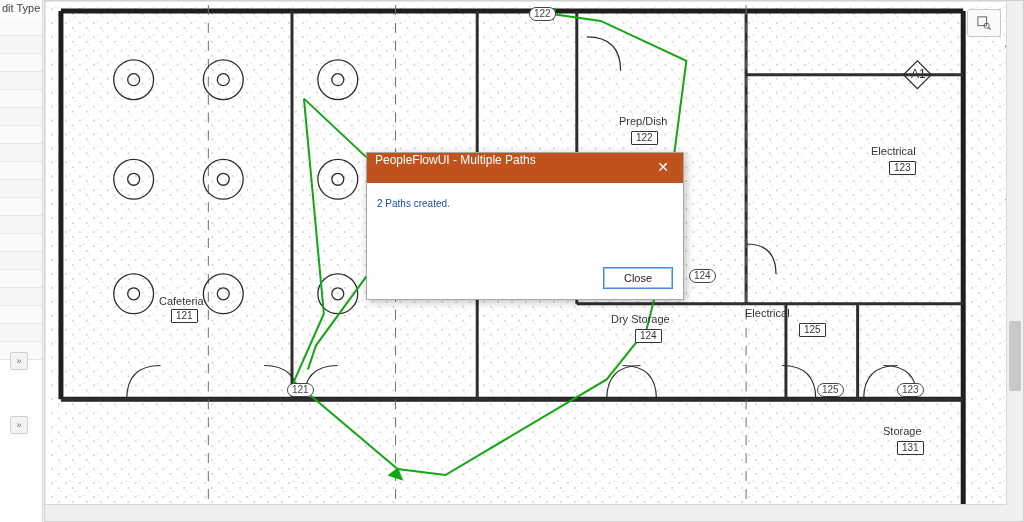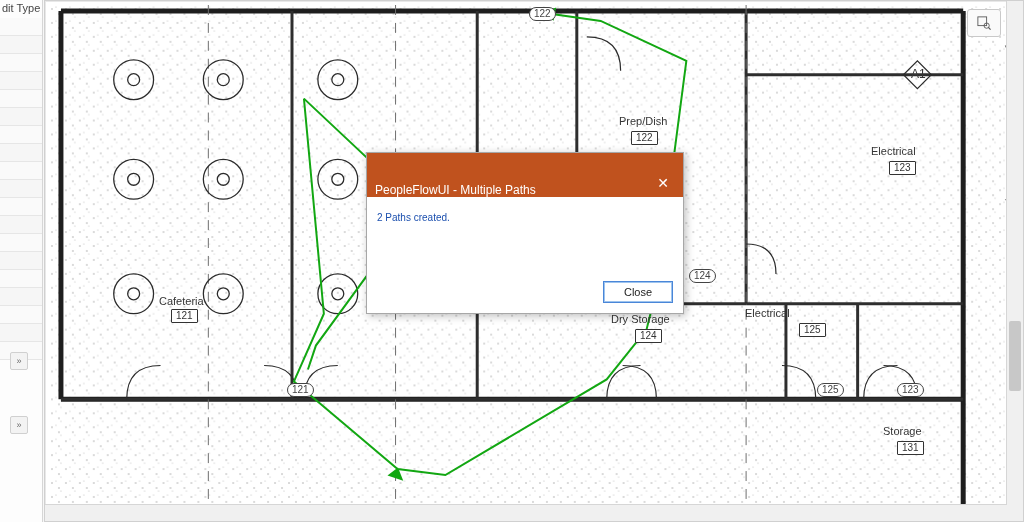--- a/index.html
+++ b/index.html
@@ -21,21 +21,21 @@
   .scrollbar-h{position:absolute;left:0;right:16px;bottom:0;height:16px;background:#f0f0f0;border-top:1px solid #d6d6d6;}
   .nav-widget{position:absolute;right:18px;top:4px;width:32px;height:26px;background:#fafafa;border:1px solid #c9c9c9;border-radius:3px;display:flex;align-items:center;justify-content:center;}
   .nav-widget svg{width:14px;height:14px;}
   .small-chevron{position:absolute;right:6px;width:12px;height:12px;display:flex;align-items:center;justify-content:center;color:#666;font-size:9px;}
   
   .room-label{position:absolute;font-size:11px;color:#353535;white-space:nowrap;pointer-events:none;}
   .room-tag{position:absolute;font-size:10px;color:#353535;border:1px solid #333;padding:0 4px;background:#fff;border-radius:1px;pointer-events:none;line-height:12px;}
   .col-line{position:absolute;font-size:10px;color:#444;border:1px solid #444;border-radius:8px;padding:0 4px;background:#fff;pointer-events:none;line-height:12px;}
   
   .dialog{position:absolute;left:366px;top:152px;width:316px;background:#fff;border:1px solid #a7a7a7;box-shadow:2px 2px 8px rgba(0,0,0,.25);}
-  .dlg-title{height:44px;background:#c0521e;color:#fff;display:flex;align-items:flex-end;padding:0 8px;font-size:12px;}
+  .dlg-title{height:30px;background:#c0521e;color:#fff;display:flex;align-items:flex-start;padding:0 8px;font-size:12px;}
   .dlg-title .spacer{flex:1;}
   .dlg-close{width:40px;height:28px;display:flex;align-items:center;justify-content:center;color:#fff;margin-right:-8px;cursor:pointer;font-size:14px;font-weight:300;}
   .dlg-body{padding:12px 10px 6px;color:#1b4fae;font-size:10px;line-height:18px;min-height:60px;}
   .dlg-actions{display:flex;justify-content:flex-end;padding:6px 10px 10px;}
   .dlg-btn{min-width:70px;height:22px;font-size:11px;border:1px solid #4a86d8;background:#fff;color:#222;cursor:pointer;box-shadow:inset 0 0 0 1px #9ec4ee;display:flex;align-items:center;justify-content:center;}
 </style>
 </head>
 <body>
 
 <div class="app">

